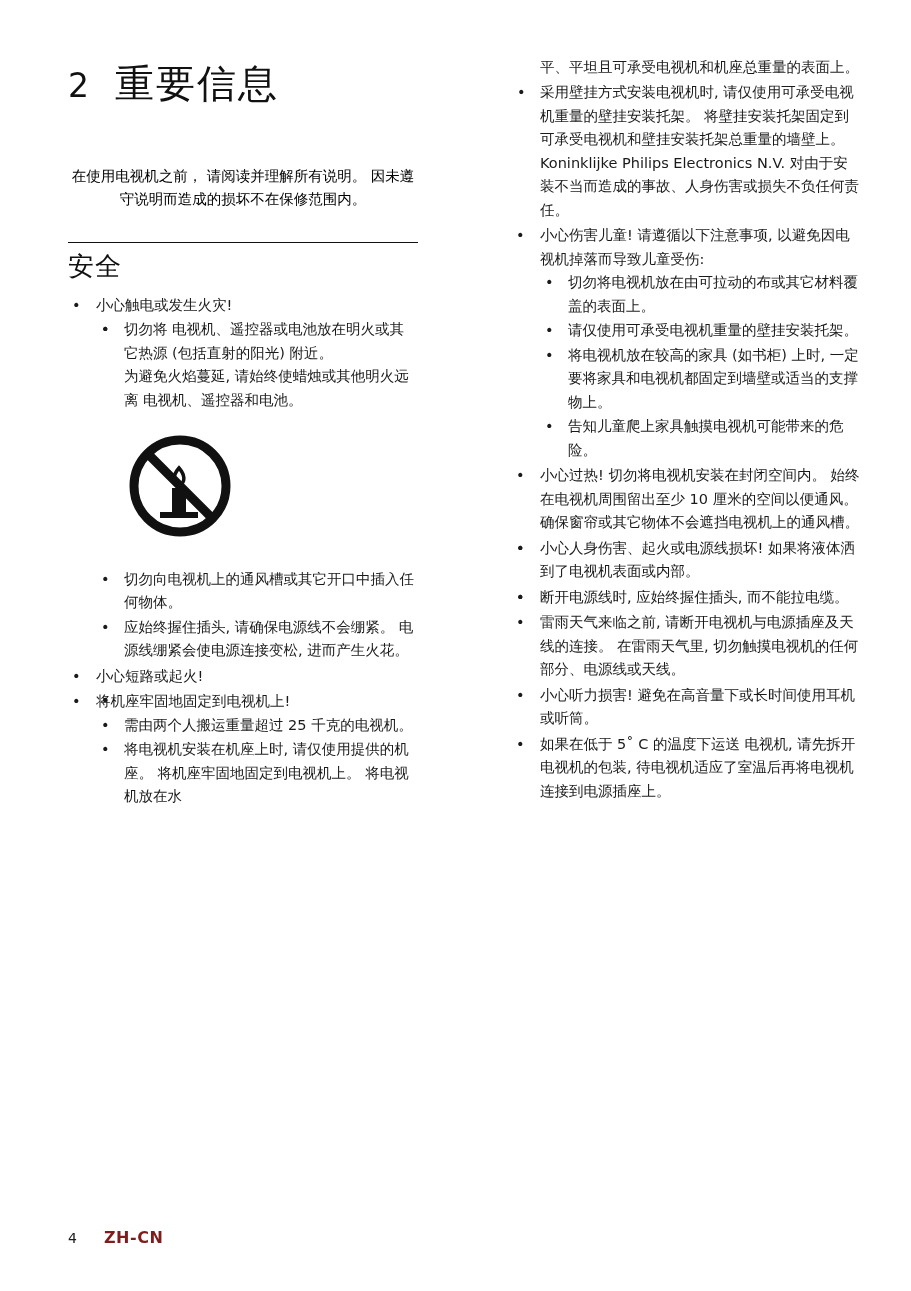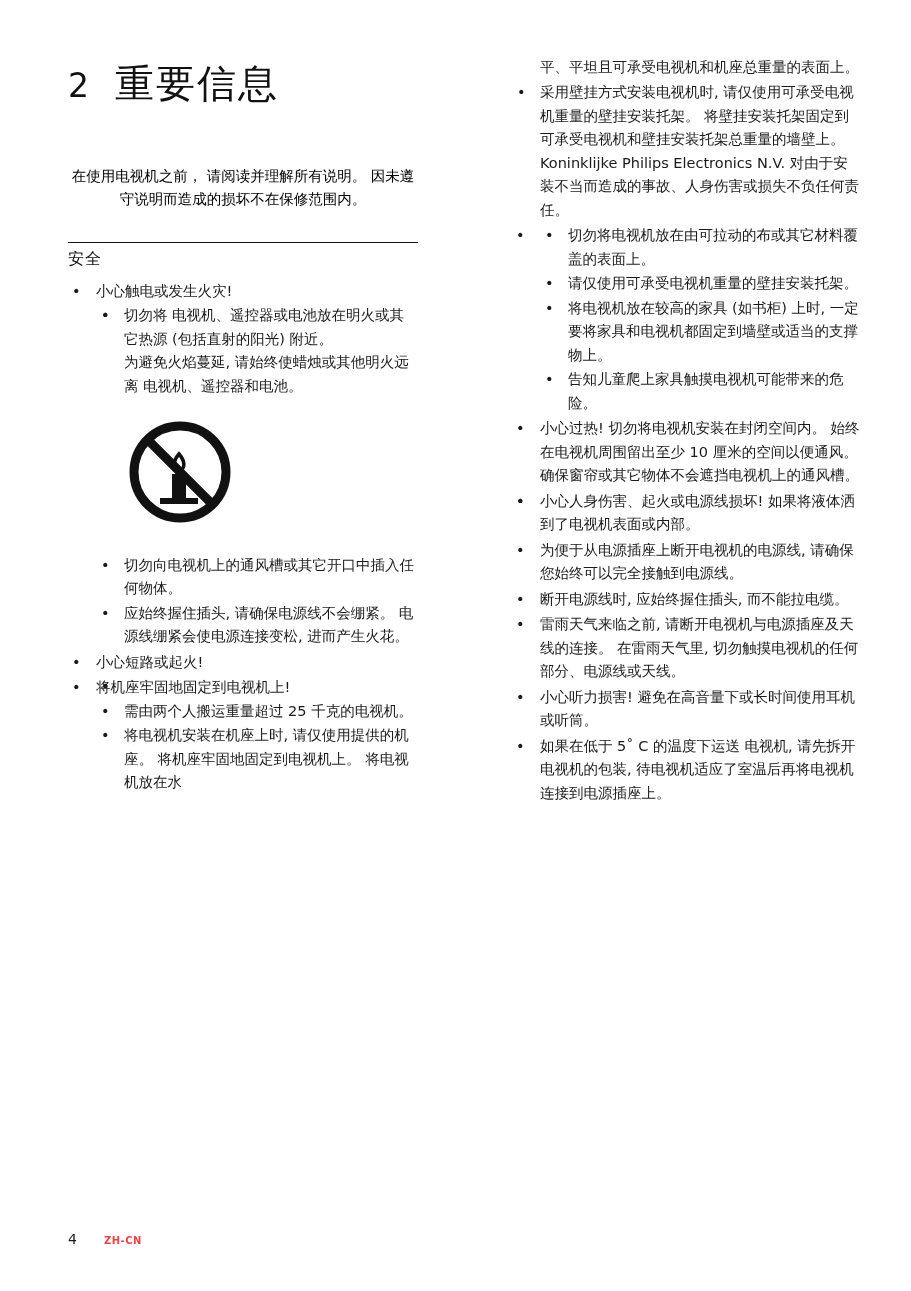--- a/index.html
+++ b/index.html
@@ -60,21 +60,21 @@
 
   .section {
     margin-top: 30px;
   }
   .section-rule {
     border: 0;
     border-top: 1.5px solid #111;
     margin: 0 0 6px 0;
   }
   .section-title {
-    font-size: 16px;
+    font-size: 26px;
     font-weight: 400;
     margin: 0 0 10px 0;
     color: #111;
     letter-spacing: 1px;
   }
 
   ul.lvl1 {
     list-style: none;
     margin: 0;
     padding: 0;
@@ -125,23 +125,23 @@
     bottom: 44px;
     display: flex;
     align-items: baseline;
   }
   .footer-page {
     font-size: 14px;
     color: #1a1a1a;
     width: 36px;
   }
   .footer-lang {
-    font-size: 10px;
+    font-size: 16px;
     font-weight: bold;
-    color: #ef4444;
+    color: #7f1d1d;
     letter-spacing: 0.5px;
   }
 </style>
 </head>
 <body>
 
 <div class="page">
 
   <div class="col col-left">
 
@@ -235,20 +235,21 @@
         <span class="para">平、平坦且可承受电视机和机座总重量的表面上。</span>
       </li>
 
       <li style="padding-left:28px;">
         <span class="bullet" style="left:5px;">•</span>
         <span class="para">采用壁挂方式安装电视机时, 请仅使用可承受电视机重量的壁挂安装托架。 将壁挂安装托架固定到可承受电视机和壁挂安装托架总重量的墙壁上。 Koninklijke Philips Electronics N.V. 对由于安装不当而造成的事故、人身伤害或损失不负任何责任。</span>
       </li>
 
       <li>
         <span class="bullet">•</span>
+        <span class="para">小心伤害儿童! 请遵循以下注意事项, 以避免因电视机掉落而导致儿童受伤:</span>
         <ul class="lvl2">
           <li>
             <span class="bullet">•</span>
             <span class="para">切勿将电视机放在由可拉动的布或其它材料覆盖的表面上。</span>
           </li>
           <li>
             <span class="bullet">•</span>
             <span class="para">请仅使用可承受电视机重量的壁挂安装托架。</span>
           </li>
           <li>
@@ -268,21 +269,20 @@
       </li>
       <li>
         <span class="bullet">•</span>
       </li>
       <li>
         <span class="bullet">•</span>
         <span class="para">小心人身伤害、起火或电源线损坏! 如果将液体洒到了电视机表面或内部。</span>
       </li>
       <li>
         <span class="bullet">•</span>
-        <span class="para">为便于从电源插座上断开电视机的电源线, 请确保您始终可以完全接触到电源线。</span>
       </li>
       <li>
         <span class="bullet">•</span>
         <span class="para">断开电源线时, 应始终握住插头, 而不能拉电缆。</span>
       </li>
       <li>
         <span class="bullet">•</span>
         <span class="para">雷雨天气来临之前, 请断开电视机与电源插座及天线的连接。 在雷雨天气里, 切勿触摸电视机的任何部分、电源线或天线。</span>
       </li>
       <li>

